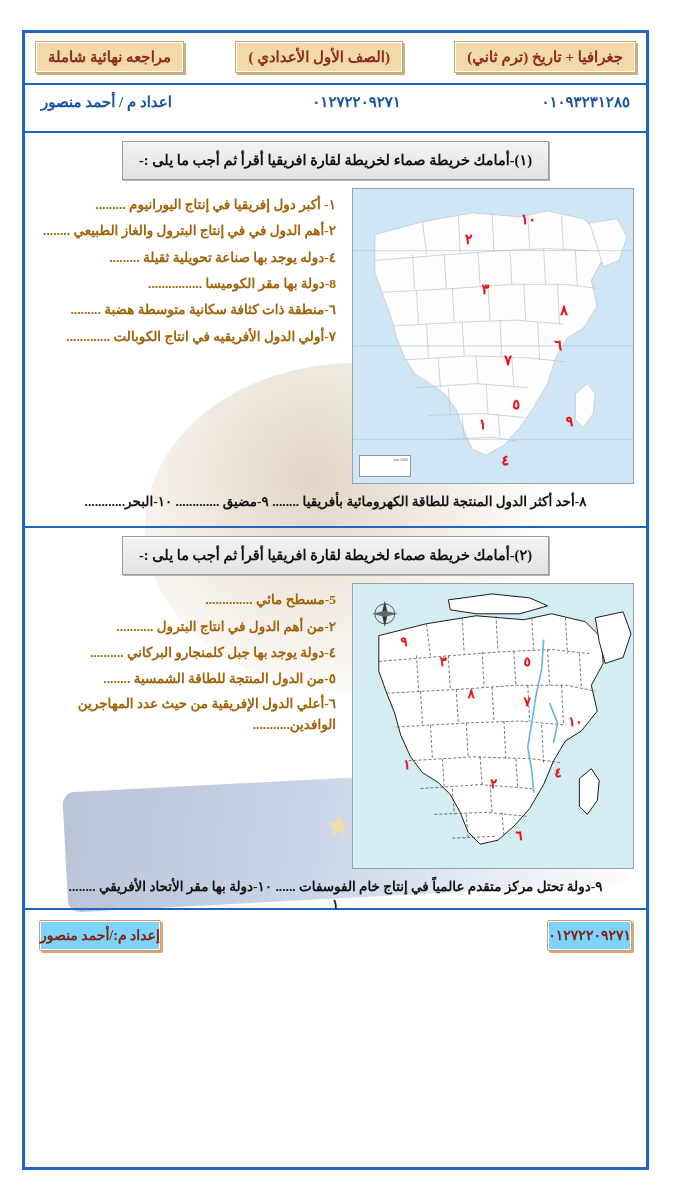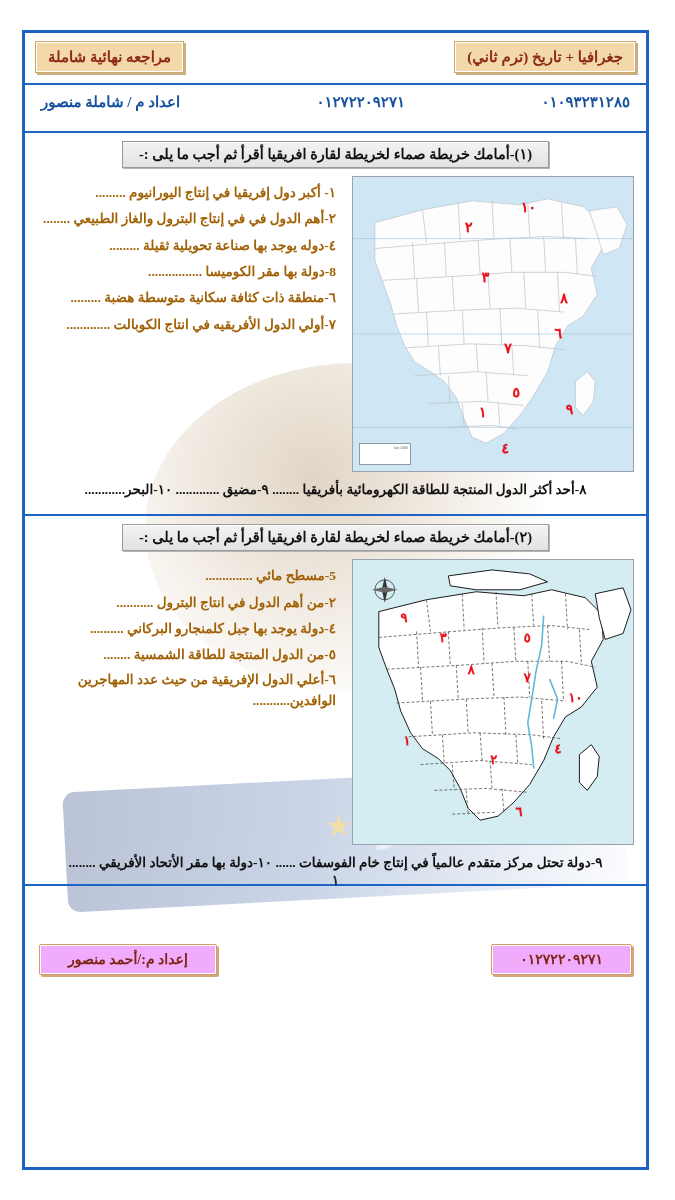--- a/index.html
+++ b/index.html
@@ -93,21 +93,21 @@
   
   .section{position:relative;}
   .sec-title-wrap{display:flex;justify-content:center;padding:8px 0 6px 0;}
   .sec-title{
     background:linear-gradient(#f3f3f3,#e2e2e2);
     border:1px solid #9b9b9b;
     box-shadow:1px 1px 0 #b4b4b4, inset 0 1px 0 #ffffff;
     color:#111;
     font-weight:bold;
     font-size:14.5px;
-    padding:4px 16px;
+    padding:10px 16px;
     white-space:nowrap;
   }
   .sec-body{
     display:flex;
     align-items:flex-start;
     padding:2px 12px 0 12px;
     gap:10px;
   }
   .map-box{
     flex:0 0 auto;
@@ -144,29 +144,28 @@
   .q-wide.two{text-align:center;}
 
   
   .foot-sep{border:0;border-top:2px solid #1f63c4;margin:6px 0 0 0;}
   .footer{
     display:flex;align-items:center;justify-content:space-between;
     padding:10px 14px 8px 14px;
     position:relative;
   }
   .foot-box{
-    background:#f0abfc;
+    background:#7dd3fc;
     border:1px solid #d79c66;
     box-shadow:2px 2px 0 #d2a77f, inset 0 0 0 1px #ffffff;
     color:#7d2413;
     font-weight:bold;font-size:14px;
-    padding:6px 28px;
+    padding:6px 0;
     border-radius:2px;
     white-space:nowrap;
-    margin-top:48px;
   }
   .page-num{
     position:absolute;left:0;right:0;top:-14px;
     text-align:center;color:#222;font-size:14px;font-weight:bold;
   }
 
   
   .map-svg{position:absolute;left:0;top:0;width:100%;height:100%;}
   .mapnum{
     position:absolute;
@@ -196,29 +195,30 @@
     <div class="wm-books"></div>
     <div class="wm-band"></div>
     <div class="wm-star">★</div>
     <div class="wm-text">مستر أ</div>
   </div>
 
   <div class="content">
 
     <div class="hdr-row">
       <div class="hdr-box hdr-sub">جغرافيا + تاريخ (ترم ثاني)</div>
+      <div class="hdr-box hdr-sub">(الصف الأول الأعدادي )</div>
       <div class="hdr-box hdr-title">مراجعه نهائية شاملة</div>
     </div>
 
     <hr class="hr-blue">
 
     <div class="contact-row">
       <span class="c-num">٠١٠٩٣٢٣١٢٨٥</span>
       <span class="c-num">٠١٢٧٢٢٠٩٢٧١</span>
-      <span class="c-name">اعداد م / شاملة  منصور</span>
+      <span class="c-name">اعداد م / أحمد  منصور</span>
     </div>
 
     <hr class="hr-blue">
 
     <div class="section">
       <div class="sec-title-wrap">
         <div class="sec-title">(١)-أمامك خريطة صماء لخريطة لقارة افريقيا أقرأ ثم أجب ما يلى :-</div>
       </div>
 
       <div class="sec-body">

